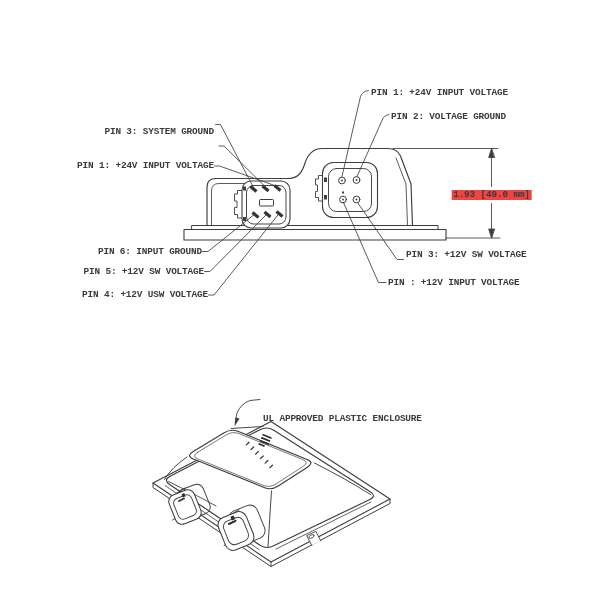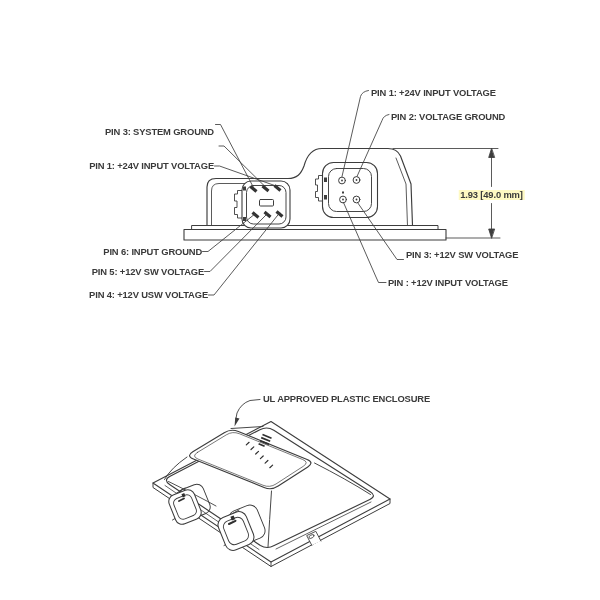--- a/index.html
+++ b/index.html
@@ -1,23 +1,23 @@
 <!DOCTYPE html>
 <html><head>
 <meta charset="utf-8">
 <style>
   html,body{margin:0;padding:0;background:#fff;}
   .canvas{position:relative;width:600px;height:600px;background:#fff;overflow:hidden;
           font-family:"Liberation Sans", sans-serif;}
   svg{position:absolute;left:0;top:0;}
   .lbl{position:absolute;font-size:9.4px;font-weight:bold;color:#3a3a3a;
-       white-space:nowrap;letter-spacing:-0.15px;line-height:10px;}
+       white-space:nowrap;letter-spacing:-0.15px;line-height:10px;font-family:Liberation Mono, monospace;}
   .ra{transform:translate(-100%,-50%);}
   .la{transform:translate(0,-50%);}
-  .ca{transform:translate(-50%,-50%);background:#fef9c3;padding:0 2px;}
+  .ca{transform:translate(-50%,-50%);background:#ef4444;padding:0 2px;}
 </style>
 </head>
 <body>
 
 <div class="canvas">
 
   <svg width="600" height="600" viewBox="0 0 600 600">
     <g stroke="#3d3d3d" fill="none" stroke-linejoin="round" stroke-linecap="round">
 
       <g>
@@ -167,15 +167,15 @@
   <div class="lbl ra" style="left:204px;top:271.5px">PIN 5: +12V SW VOLTAGE</div>
   <div class="lbl ra" style="left:208px;top:295px">PIN 4: +12V USW VOLTAGE</div>
 
   <div class="lbl la" style="left:371px;top:92.5px">PIN 1: +24V INPUT VOLTAGE</div>
   <div class="lbl la" style="left:391px;top:116.5px">PIN 2: VOLTAGE GROUND</div>
   <div class="lbl la" style="left:406px;top:255px">PIN 3: +12V SW VOLTAGE</div>
   <div class="lbl la" style="left:388px;top:282.5px">PIN : +12V INPUT VOLTAGE</div>
 
   <div class="lbl ca" style="left:491.5px;top:195px">1.93 [49.0 mm]</div>
 
-  <div class="lbl la" style="left:263px;top:399px">UL APPROVED PLASTIC ENCLOSURE</div>
+  <div class="lbl la" style="left:263px;top:419px">UL APPROVED PLASTIC ENCLOSURE</div>
 
 </div>
 
 </body></html>

